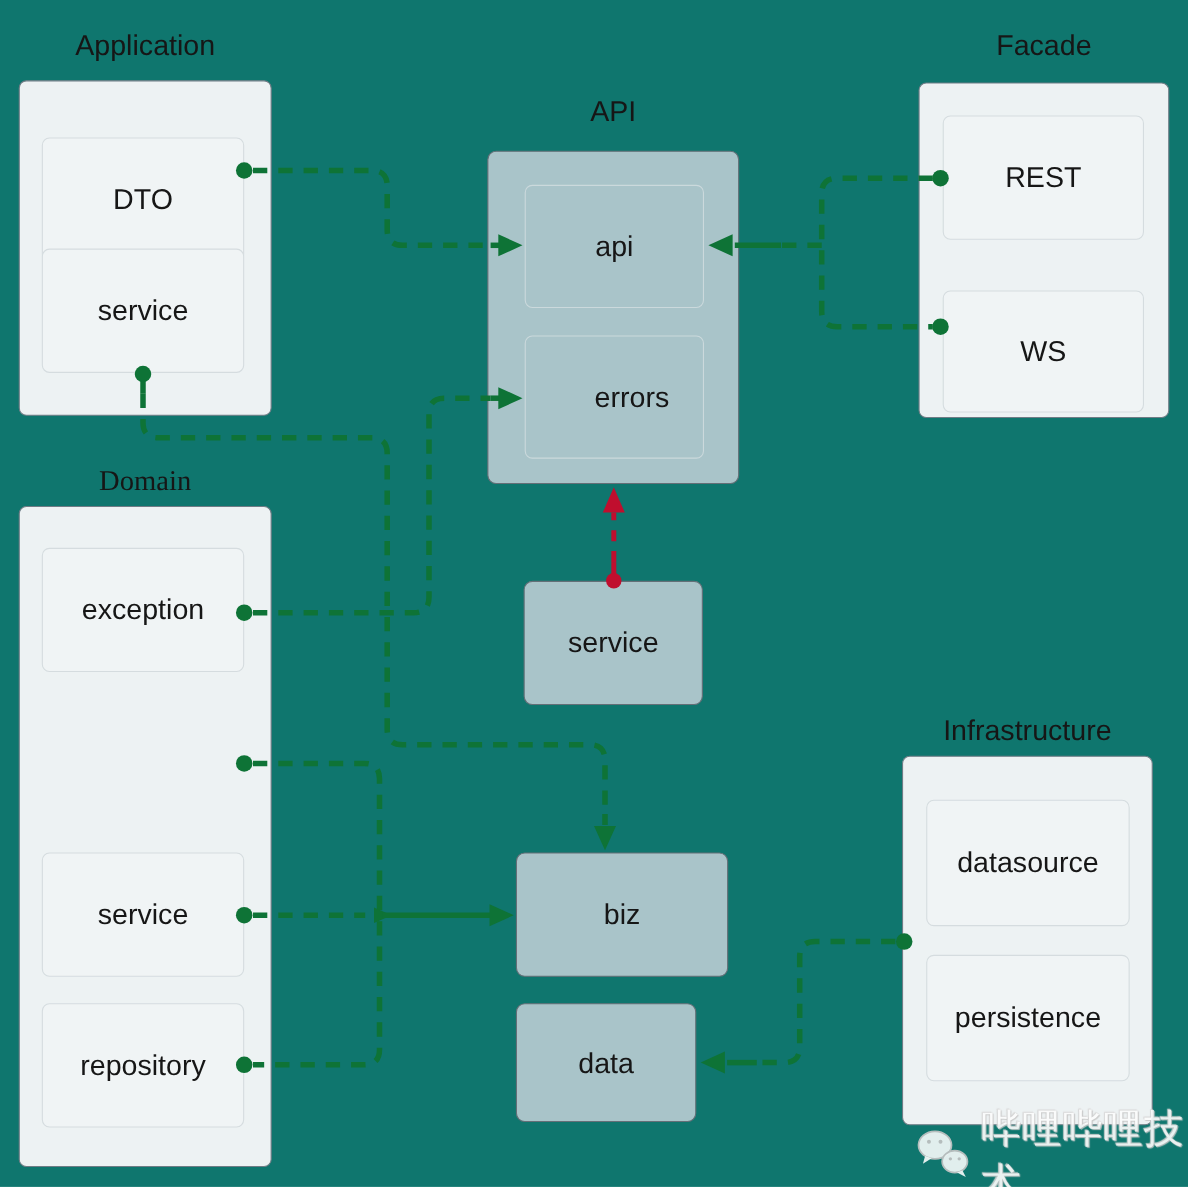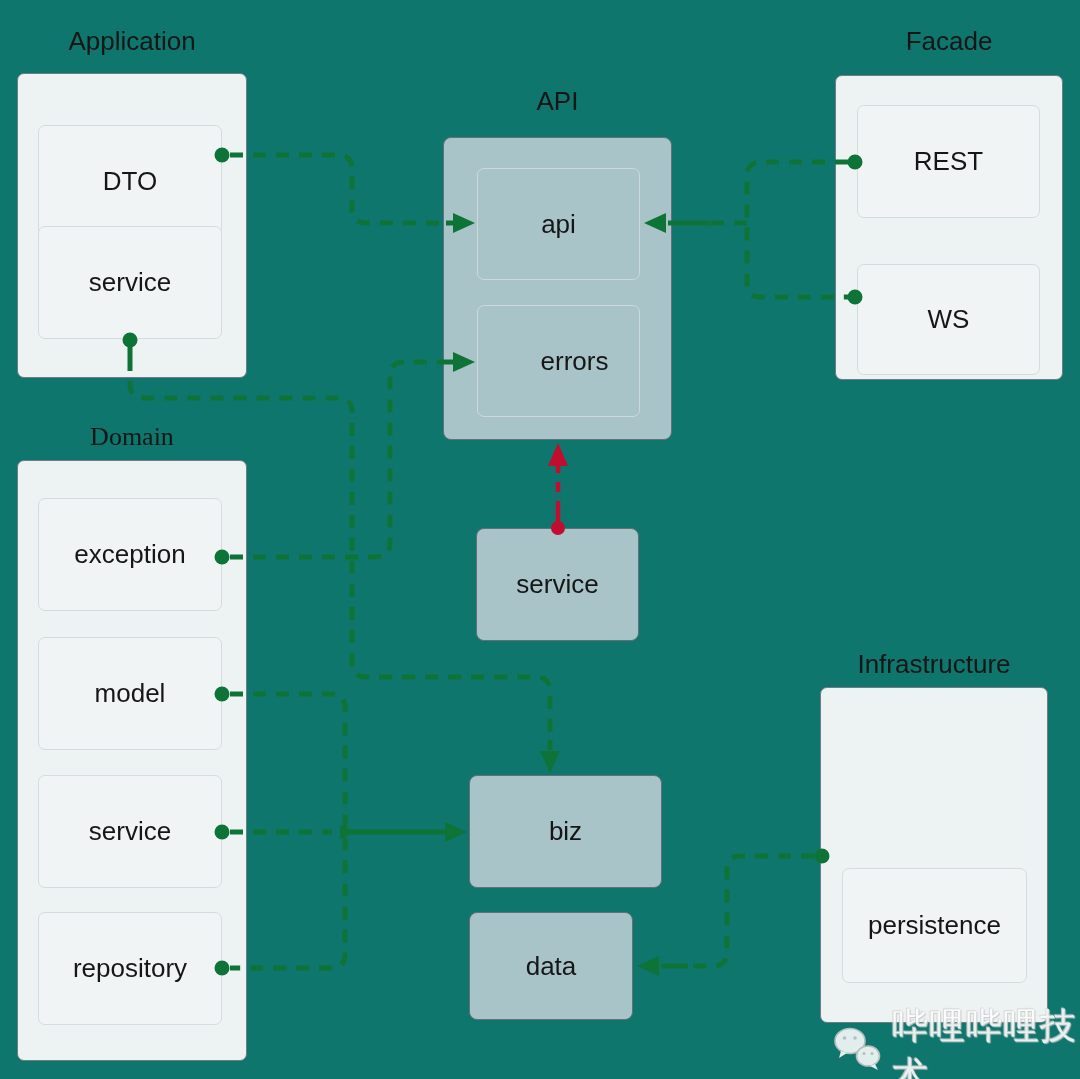--- a/index.html
+++ b/index.html
@@ -88,30 +88,30 @@
   <div class="box light" style="left:857px;top:105px;width:183px;height:113px;">
       <span>REST</span>
     </div>
   <div class="box light" style="left:857px;top:229px;width:183px;height:111px;margin-top:35px;">
       <span>WS</span>
     </div>
 
   <div class="box light" style="left:38px;top:498px;width:184px;height:113px;">
       <span>exception</span>
     </div>
-  <div class="box light" style="left:38px;top:637px;width:184px;height:113px;">
-      <span>model</span>
-    </div>
   <div class="box light" style="left:38px;top:775px;width:184px;height:113px;">
       <span>service</span>
     </div>
   <div class="box light" style="left:38px;top:912px;width:184px;height:113px;">
       <span>repository</span>
     </div>
 
+  <div class="box light" style="left:842px;top:727px;width:185px;height:115px;">
+      <span>datasource</span>
+    </div>
   <div class="box light" style="left:842px;top:868px;width:185px;height:115px;">
       <span>persistence</span>
     </div>
 
   <div class="box teal-solid" style="left:476px;top:528px;width:163px;height:113px;">
       <span>service</span>
     </div>
   <div class="box teal-solid" style="left:469px;top:775px;width:193px;height:113px;text-align:right;">
       <span>biz</span>
     </div>

